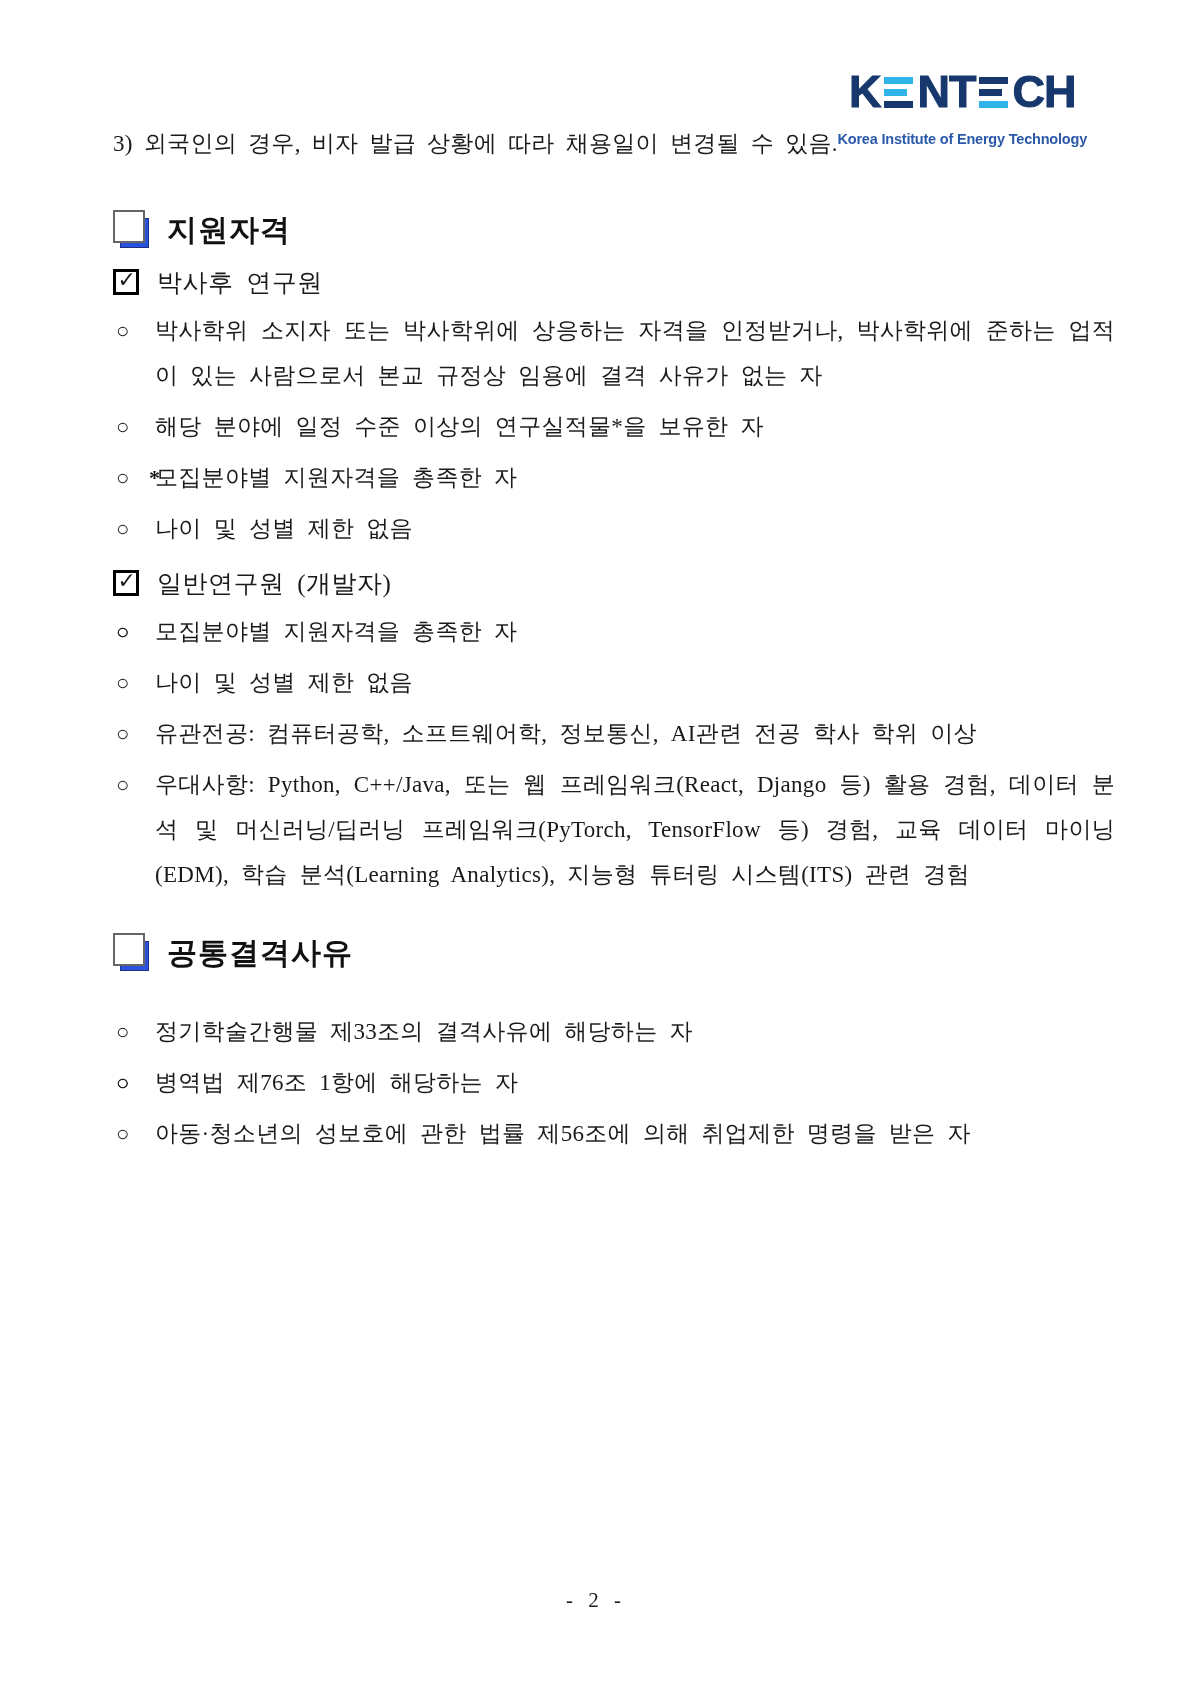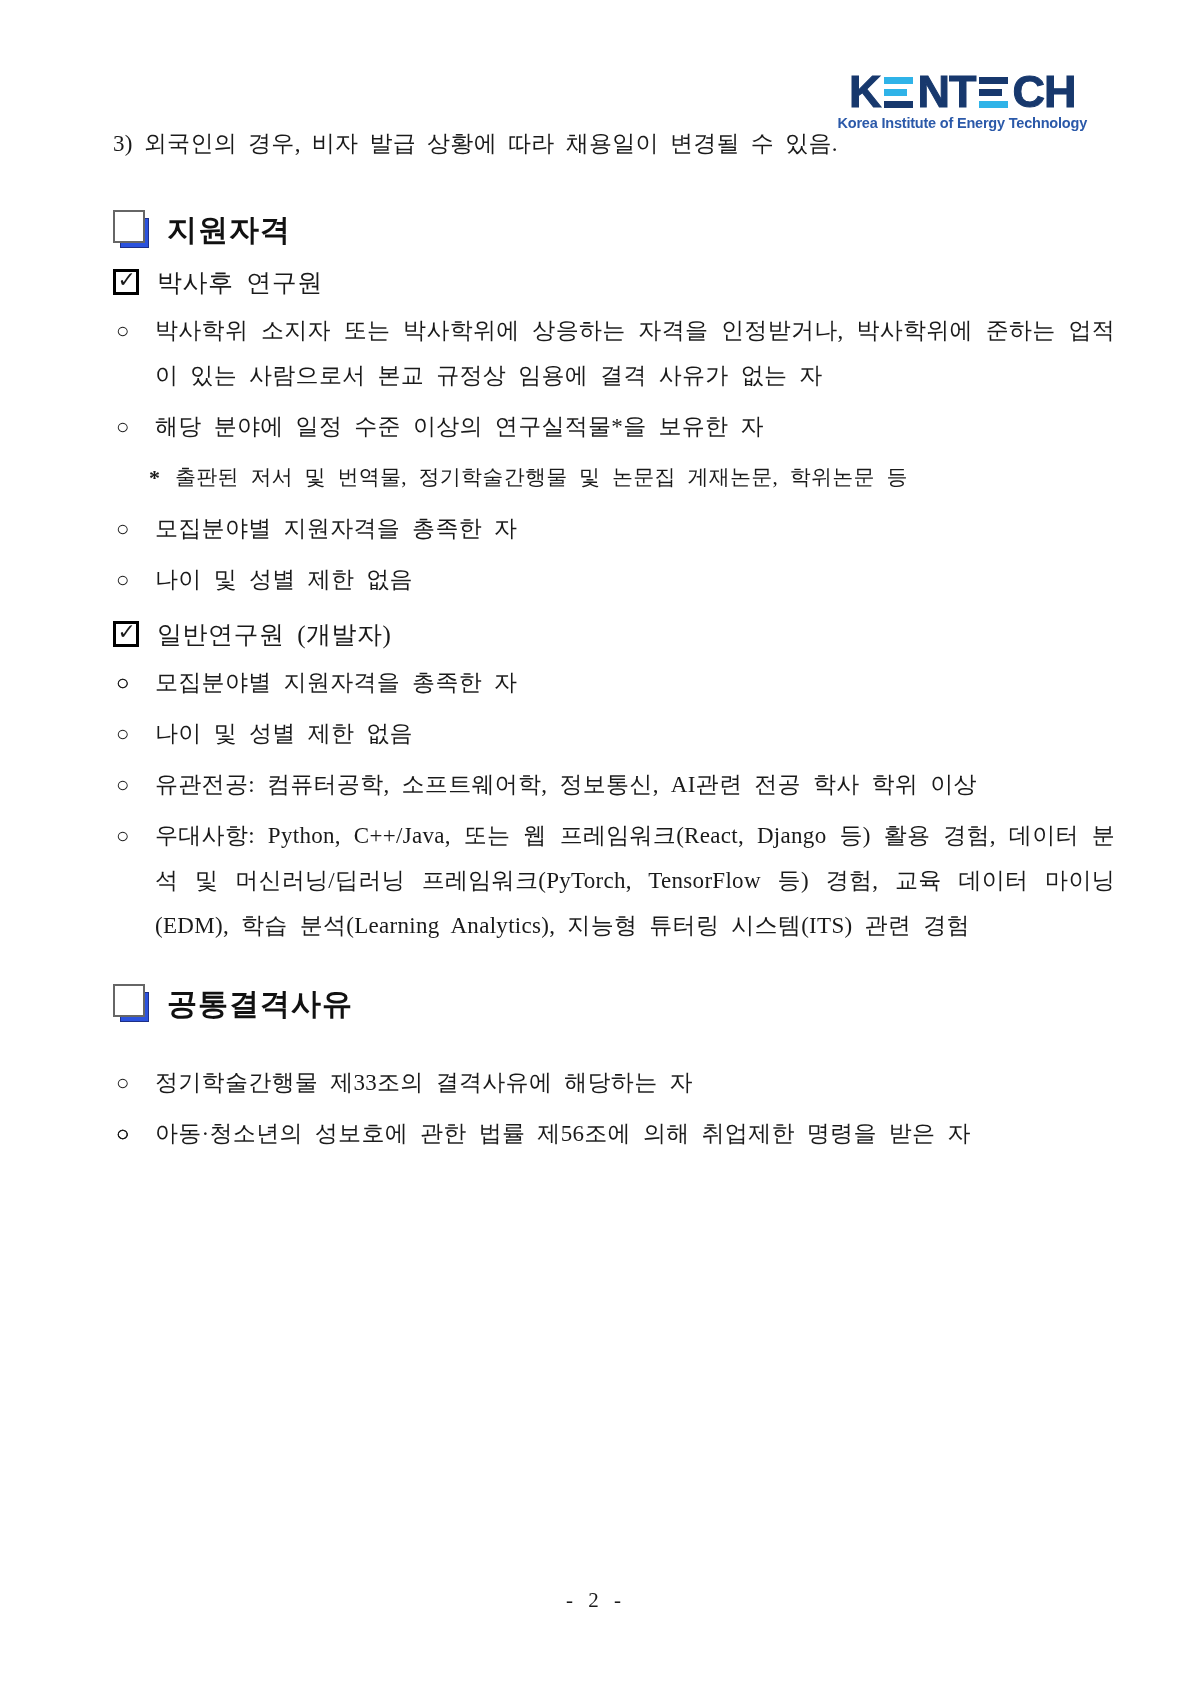--- a/index.html
+++ b/index.html
@@ -43,21 +43,21 @@
     height: 31px;
     margin: 1px 4px 0 4px;
   }
   .ebar i { display: block; height: 7px; width: 100%; }
   .ebar i:nth-child(2) { width: 76%; }
   .ebar.e1 i:nth-child(1), .ebar.e1 i:nth-child(2) { background: var(--logo-cyan, #2fb3e8); }
   .ebar.e1 i:nth-child(3) { background: var(--logo-navy, #17386d); }
   .ebar.e2 i:nth-child(1), .ebar.e2 i:nth-child(2) { background: var(--logo-navy, #17386d); }
   .ebar.e2 i:nth-child(3) { background: var(--logo-cyan, #2fb3e8); }
   .logo-sub {
-    margin-top: 5px;
+    margin-top: 21px;
     font-size: 14.5px;
     font-weight: bold;
     letter-spacing: -0.2px;
     color: var(--logo-subtitle, #2b59a9);
     white-space: nowrap;
   }
 
   
   .content {
     position: absolute;
@@ -221,21 +221,20 @@
     <div class="item">
       <span class="marker">○</span>
       <span class="item-text">박사학위 소지자 또는 박사학위에 상응하는 자격을 인정받거나, 박사학위에 준하는 업적이 있는 사람으로서 본교 규정상 임용에 결격 사유가 없는 자</span>
     </div>
     <div class="item">
       <span class="marker">○</span>
       <span class="item-text">해당 분야에 일정 수준 이상의 연구실적물*을 보유한 자</span>
     </div>
     <div class="item note">
       <span class="marker">*</span>
-      <span class="item-text">출판된 저서 및 번역물, 정기학술간행물 및 논문집 게재논문, 학위논문 등</span>
     </div>
     <div class="item">
       <span class="marker">○</span>
       <span class="item-text">모집분야별 지원자격을 총족한 자</span>
     </div>
     <div class="item">
       <span class="marker">○</span>
       <span class="item-text">나이 및 성별 제한 없음</span>
     </div>
 
@@ -278,20 +277,21 @@
 
     <div class="item">
       <span class="marker">○</span>
       <span class="item-text">정기학술간행물 제33조의 결격사유에 해당하는 자</span>
     </div>
     <div class="item">
       <span class="marker">○</span>
     </div>
     <div class="item">
       <span class="marker">○</span>
+      <span class="item-text">병역법 제76조 1항에 해당하는 자</span>
     </div>
     <div class="item">
       <span class="marker">○</span>
       <span class="item-text">아동·청소년의 성보호에 관한 법률 제56조에 의해 취업제한 명령을 받은 자</span>
     </div>
 
   </div>
 
   <div class="footer">- 2 -</div>
 

